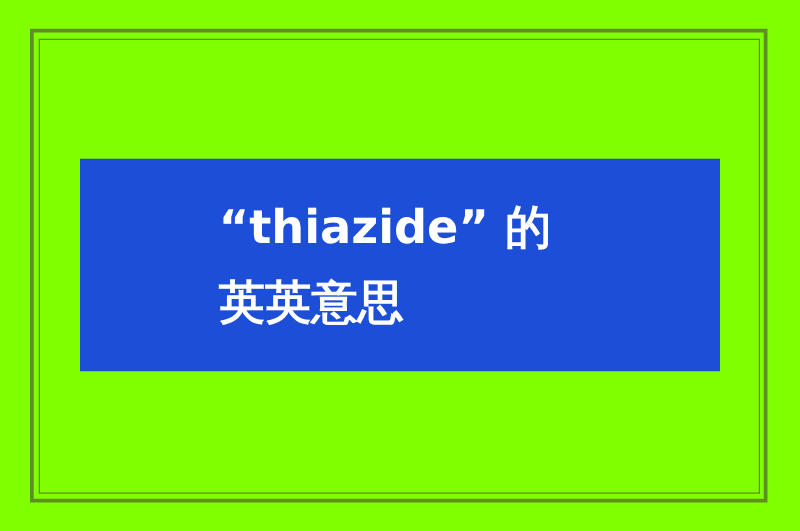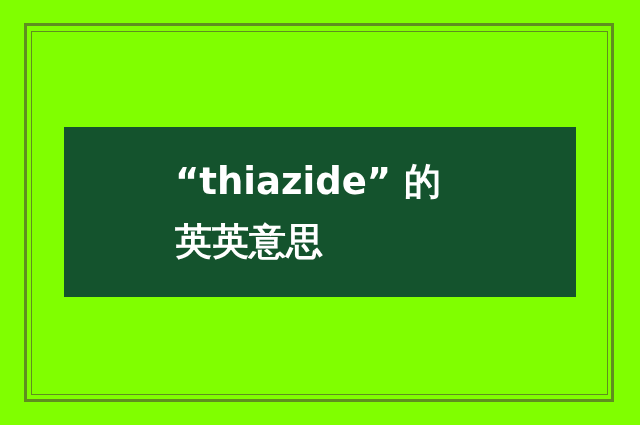--- a/index.html
+++ b/index.html
@@ -43,21 +43,21 @@
     pointer-events: none;
   }
 
   
   .title-band {
     position: absolute;
     left: 64px;
     top: 127px;
     width: 512px;
     height: 170px;
-    background: #14532d;
+    background: #1d4ed8;
     box-sizing: border-box;
     display: flex;
     align-items: center;
     justify-content: center;
   }
 
   .title-text {
     display: block;
     width: 290px;
     margin: 0;

